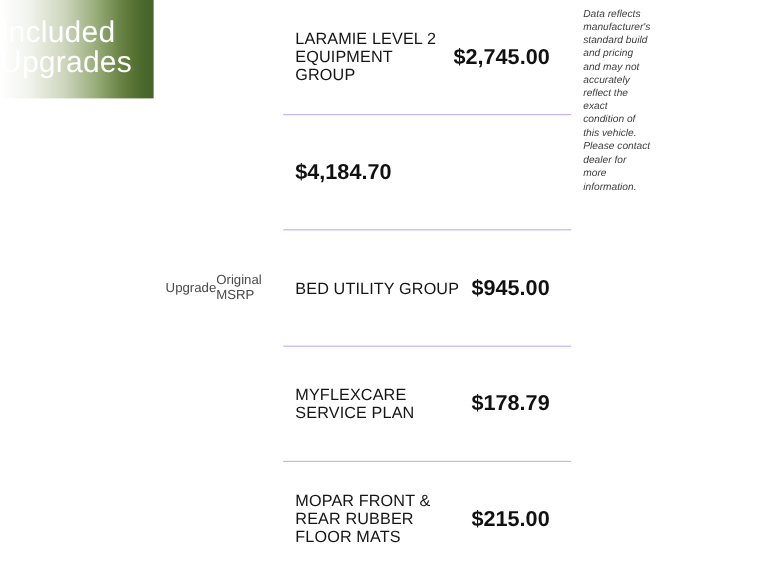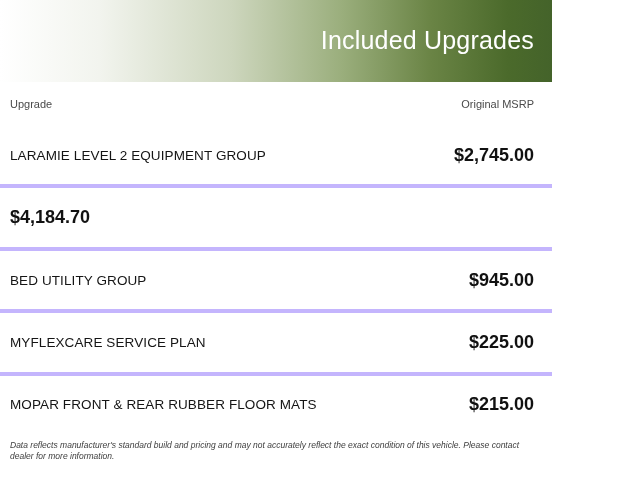--- a/index.html
+++ b/index.html
@@ -13,21 +13,21 @@
     font-family: "Liberation Sans", sans-serif;
     color: #1a1a1a;
     overflow: hidden;
   }
 
   .page {
     width: 552px;
     height: 480px;
     position: relative;
     display: flex;
-    flex-direction: column;
+    flex-direction: row;
   }
 
   
   .header {
     height: 82px;
     flex: 0 0 82px;
     background: linear-gradient(to right, #ffffff 0%, #f2f4ee 18%, #cdd6bd 42%, #9aae7c 62%, #6a8445 78%, #4b6a2b 92%, #44632a 100%);
     display: flex;
     align-items: center;
     justify-content: flex-end;
@@ -63,21 +63,21 @@
     display: flex;
     flex-direction: column;
   }
   .row {
     flex: 1 1 0;
     display: flex;
     align-items: center;
     justify-content: space-between;
     box-sizing: border-box;
     padding: 0 18px 0 10px;
-    border-bottom: 4px solid #c4b5fd;
+    border-bottom: 1px solid #c4b5fd;
   }
   .row:last-child { border-bottom: none; }
   .row .name {
     font-size: 13.5px;
     font-weight: 400;
     color: #151515;
     letter-spacing: 0.1px;
   }
   .row .price {
     font-size: 18px;
@@ -126,21 +126,21 @@
       <div class="price">$4,184.70</div>
     </div>
 
     <div class="row">
       <div class="name">BED UTILITY GROUP</div>
       <div class="price">$945.00</div>
     </div>
 
     <div class="row">
       <div class="name">MYFLEXCARE SERVICE PLAN</div>
-      <div class="price">$225.00</div>
+      <div class="price">$178.79</div>
     </div>
 
     <div class="row">
       <div class="name">MOPAR FRONT &amp; REAR RUBBER FLOOR MATS</div>
       <div class="price">$215.00</div>
     </div>
 
   </div>
 
   <div class="footer">

